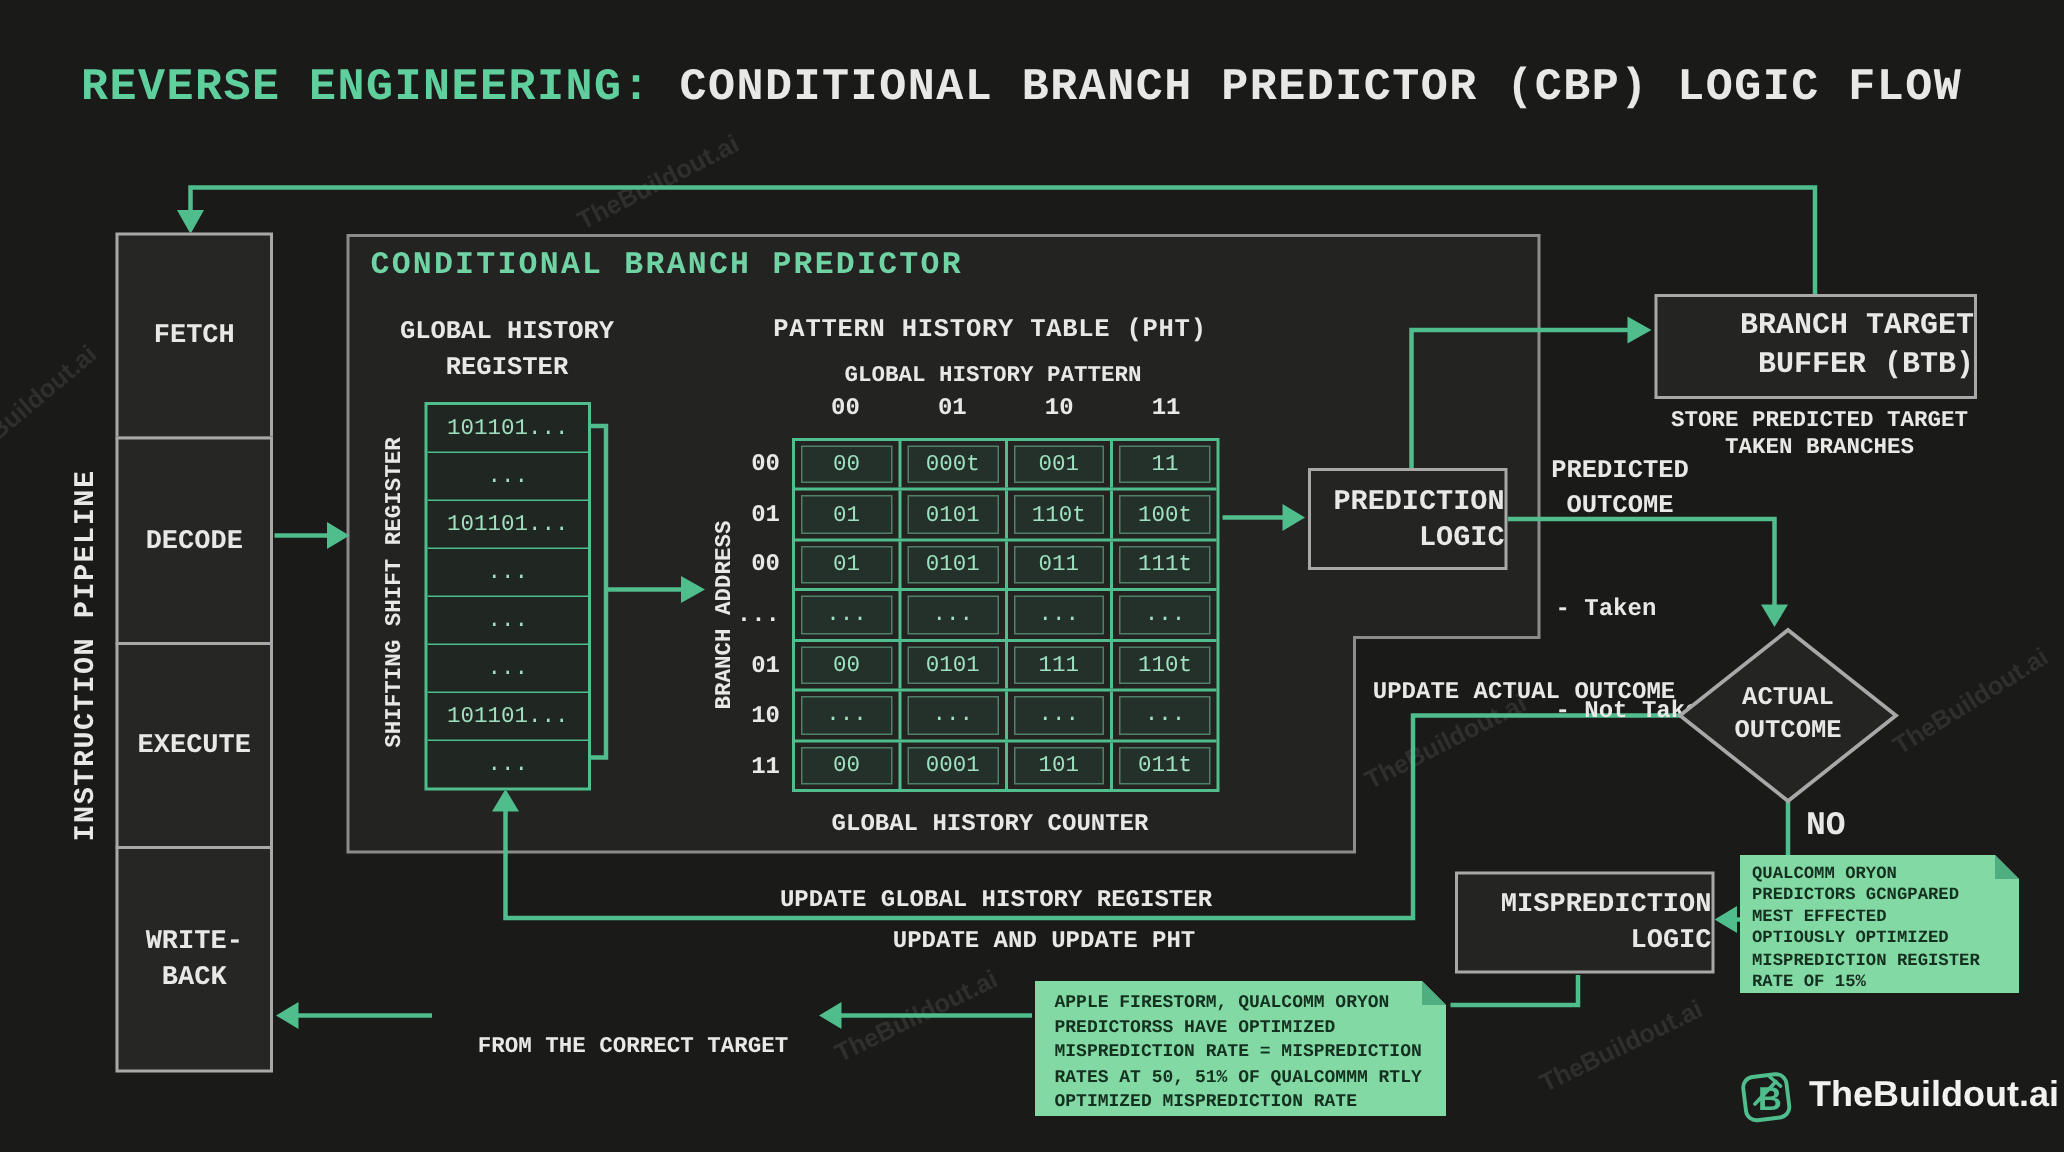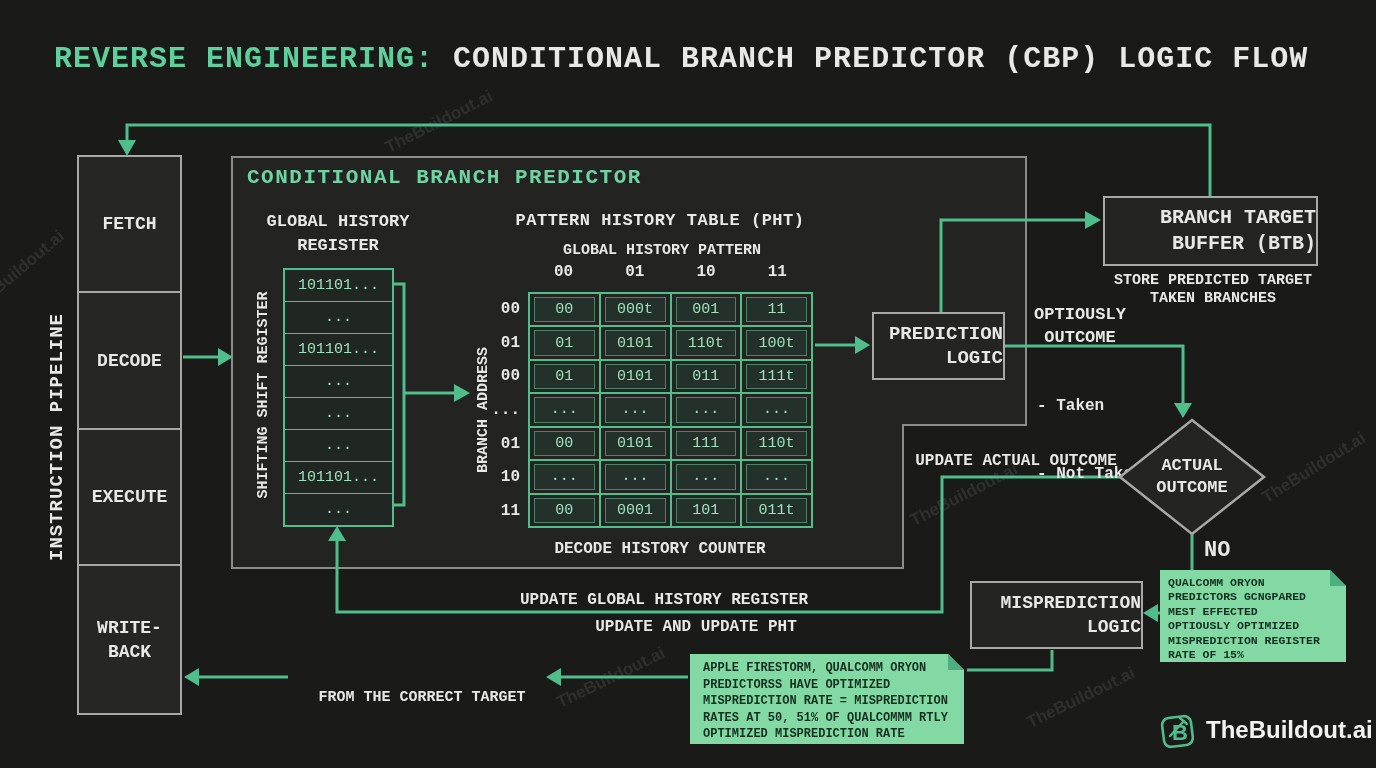--- a/index.html
+++ b/index.html
@@ -308,38 +308,38 @@
         </div>
       <div class="pht-cell">
           <span class="cell-box">101</span>
         </div>
       <div class="pht-cell">
           <span class="cell-box">011t</span>
         </div>
     </div>
   </div>
 
-  <div class="abs tcenter ghc-footer">DECODE HISTORY COUNTER</div>
+  <div class="abs tcenter ghc-footer">GLOBAL HISTORY COUNTER</div>
 
   <div class="abs node prediction-logic">
     <div>PREDICTION</div>
     <div>LOGIC</div>
   </div>
 
   <div class="abs node btb">
     <div>BRANCH TARGET</div>
     <div>BUFFER (BTB)</div>
   </div>
   <div class="abs tcenter btb-caption">
     <div>STORE PREDICTED TARGET</div>
     <div>TAKEN BRANCHES</div>
   </div>
 
   <div class="abs tcenter pred-outcome-heading">
-    <div>OPTIOUSLY</div>
+    <div>PREDICTED</div>
     <div>OUTCOME</div>
   </div>
   <div class="abs pred-options">
     <div>- Taken</div>
     <div>- Not Taken</div>
   </div>
 
   <svg class="layer">
     <polygon class="diamond" points="1192,420 1264,477 1192,534 1120,477"></polygon>
   </svg>

